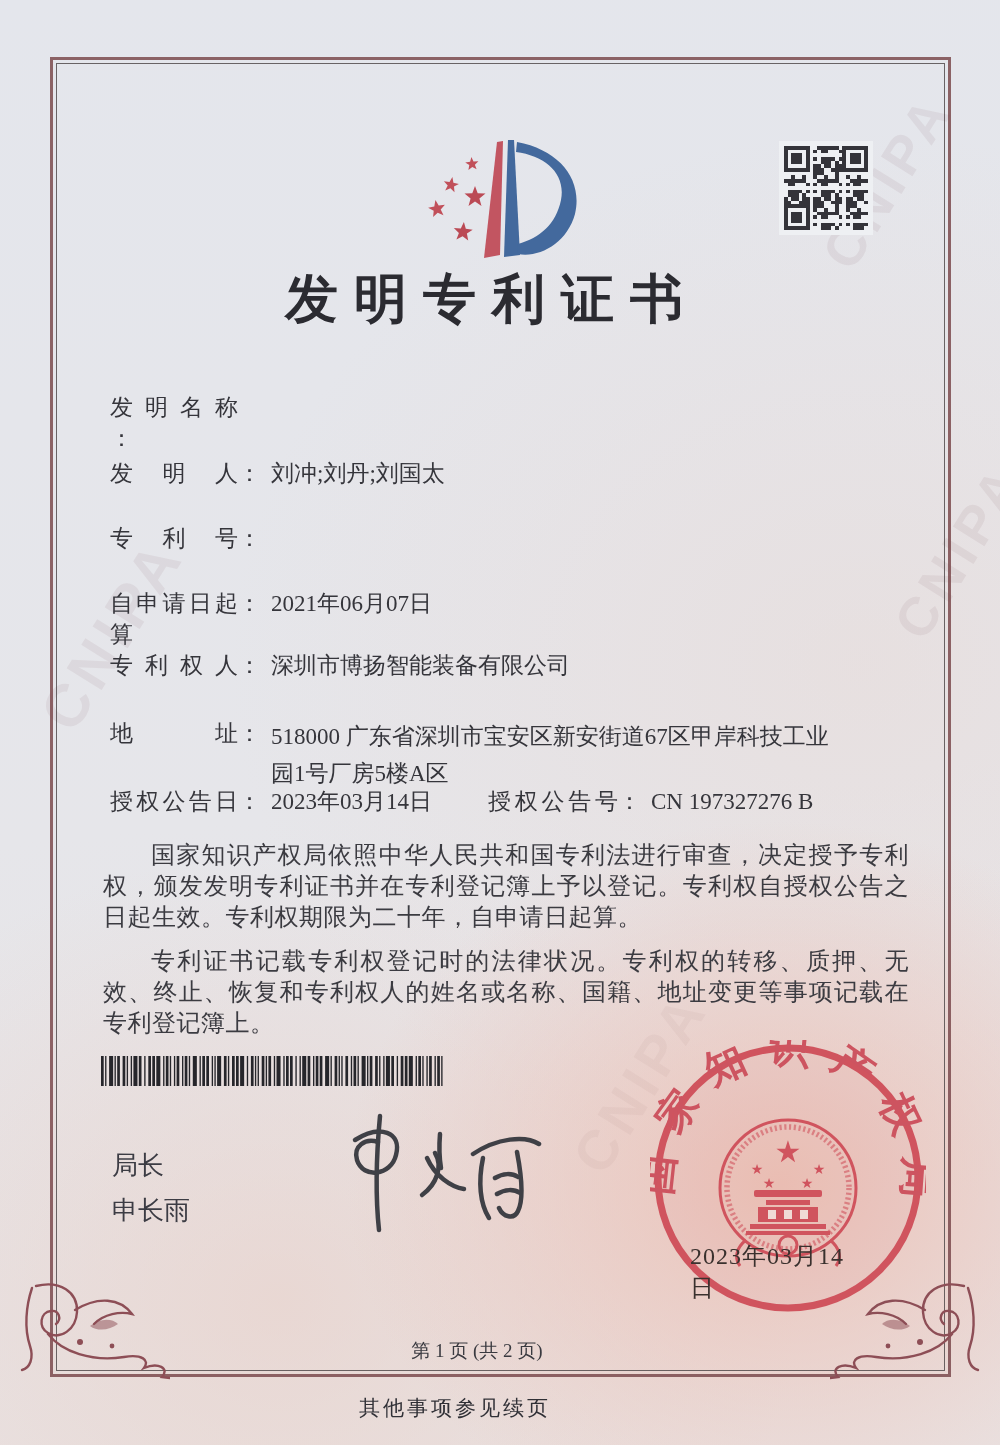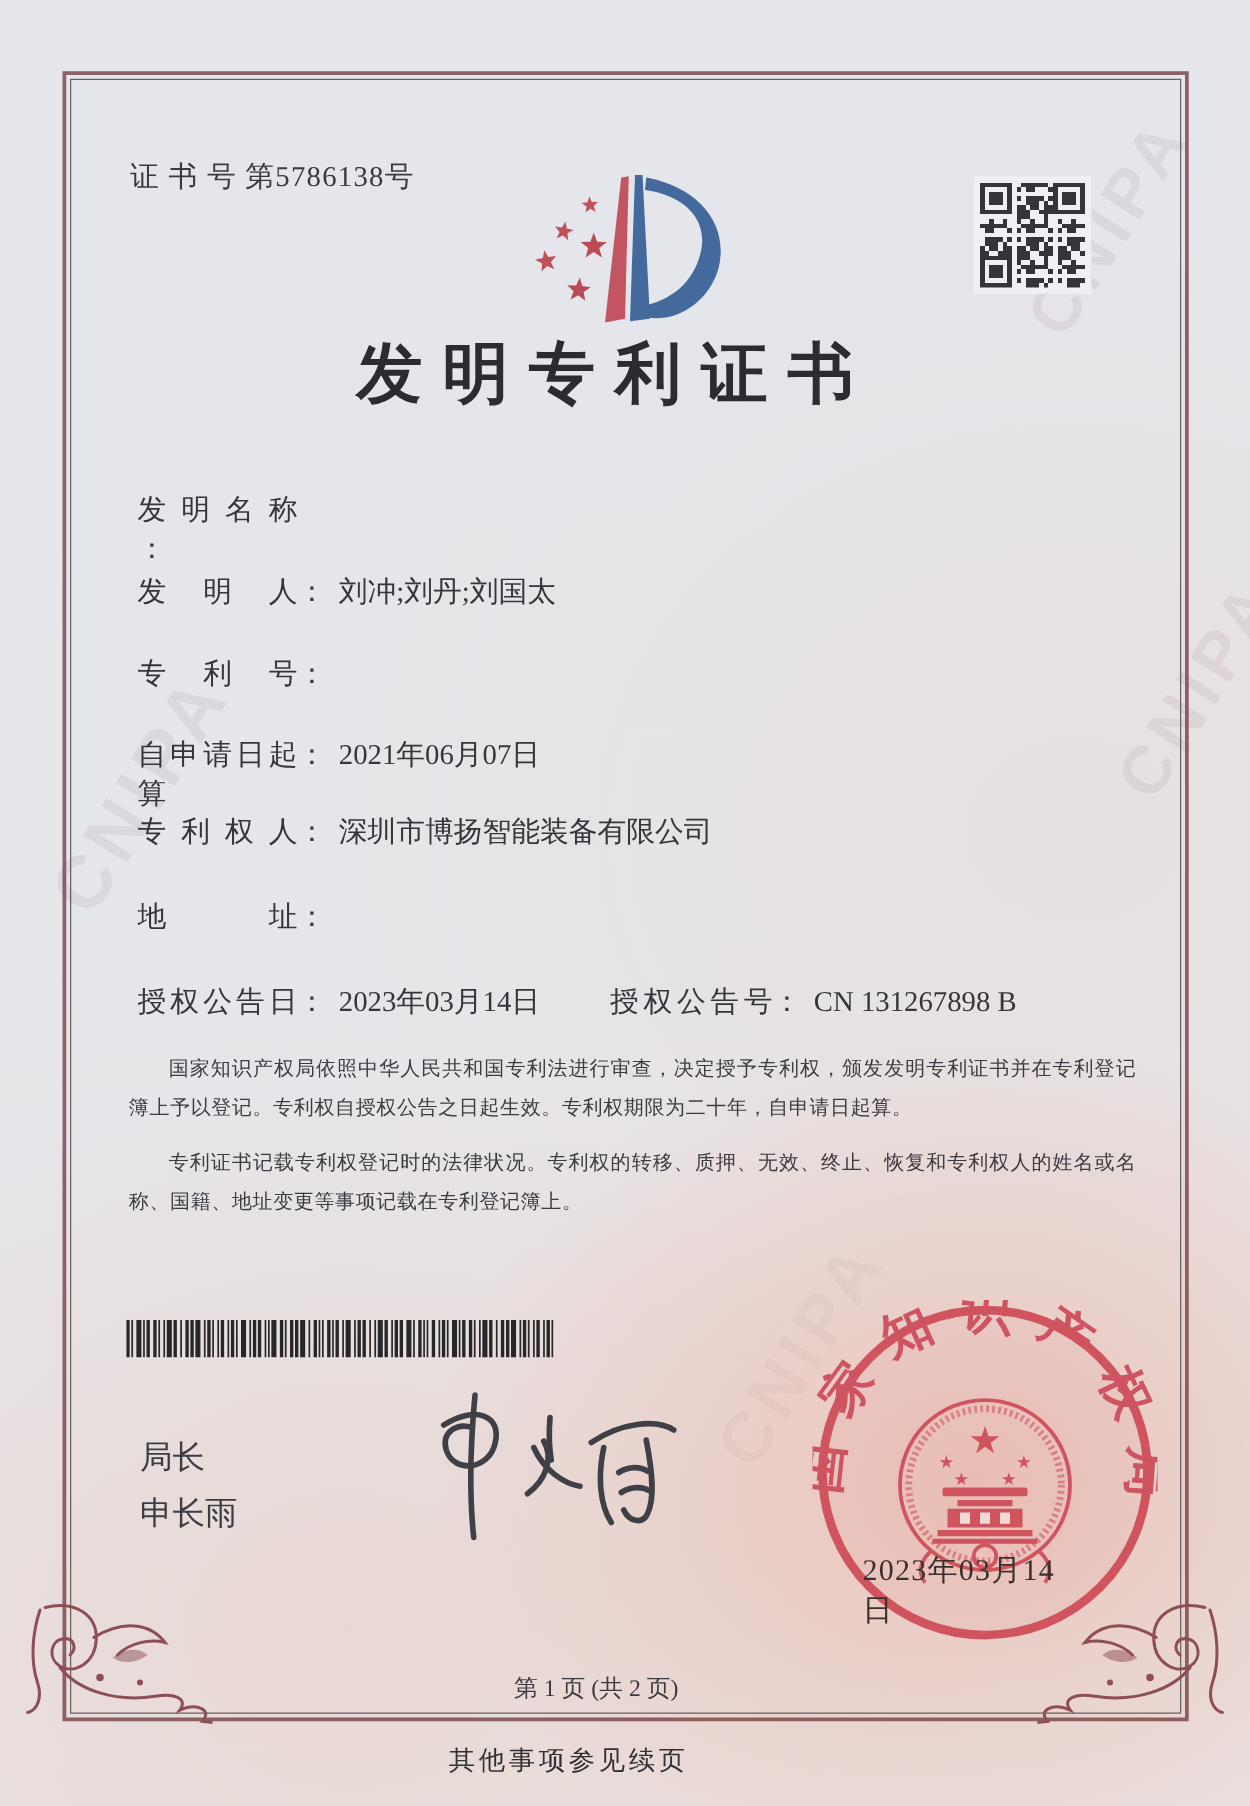--- a/index.html
+++ b/index.html
@@ -24,21 +24,21 @@
          letter-spacing:16px;color:#2b2b31;transform:translateX(-8px);}
   
   .frow{left:110px;font-size:23px;color:#35353b;display:flex;align-items:flex-start;line-height:31px;}
   .flabel{display:inline-block;width:128px;text-align:justify;text-align-last:justify;text-justify:inter-character;}
   .fcolon{margin:0 2px 0 0;}
   .fvalue{margin-left:8px;}
   .addr-val{width:574px;line-height:37px;}
   .pair2{position:absolute;left:378px;top:0;display:flex;}
   .pair2 .flabel{width:130px;}
   
-  .paras{left:103px;top:840px;width:806px;font-size:16px;line-height:31px;
+  .paras{left:103px;top:840px;width:806px;font-size:24px;line-height:31px;
          text-align:justify;color:#3b3b41;letter-spacing:.5px;}
   .paras p{margin:0 0 13px 0;text-indent:2em;}
   .sig-label{left:112px;font-size:26px;color:#3c3c44;font-family:"DejaVu Sans","Liberation Sans",sans-serif;}
   .page-ind{left:0;right:0;top:1338px;text-align:center;font-size:19px;color:#3a3a40;transform:translateX(-23px);}
   .foot-note{left:0;right:0;top:1394px;text-align:center;font-size:21px;letter-spacing:3px;
              color:#303036;transform:translateX(-45px);}
   .seal-date{left:690px;top:1240px;width:170px;font-size:24px;letter-spacing:1px;color:#3a312e;}
   svg{display:block;}
 </style>
 </head>
@@ -48,21 +48,20 @@
 
   <span class="abs wm" style="left:790px;top:150px;font-size:54px;">CNIPA</span>
   <span class="abs wm" style="left:862px;top:520px;font-size:54px;">CNIPA</span>
   <span class="abs wm" style="left:6px;top:600px;font-size:60px;">CNIPA</span>
   <span class="abs wm" style="left:540px;top:1050px;font-size:56px;color:rgba(150,110,115,.07);">CNIPA</span>
 
   <div class="abs frame">
     <div class="frame-inner"></div>
   </div>
 
-  <div class="abs cert-no">证 书 号 第5786138号</div>
 
   <svg class="abs" style="left:420px;top:128px;" width="175" height="135" viewBox="0 0 175 135">
     <polygon fill="#c1505a" points="51.4,29.0 53.5,33.5 58.4,33.3 54.9,36.7 56.6,41.3 52.3,38.9 48.4,42.0 49.3,37.1 45.2,34.4 50.1,33.8"></polygon>
     <polygon fill="#c1505a" points="32.4,49.1 33.4,54.7 38.9,55.9 34.0,58.6 34.5,64.2 30.4,60.3 25.2,62.6 27.7,57.5 23.9,53.2 29.5,54.0"></polygon>
     <polygon fill="#bb4a55" points="55.0,58.0 57.7,65.3 65.5,65.6 59.4,70.4 61.5,77.9 55.0,73.6 48.5,77.9 50.6,70.4 44.5,65.6 52.3,65.3"></polygon>
     <polygon fill="#c1505a" points="15.4,72.1 18.7,77.6 24.9,76.8 20.7,81.5 23.5,87.3 17.7,84.7 13.1,89.1 13.7,82.8 8.1,79.7 14.3,78.4"></polygon>
     <polygon fill="#bb4a55" points="43.9,94.0 45.8,100.8 52.7,101.8 46.9,105.6 48.2,112.6 42.6,108.2 36.4,111.5 38.9,104.9 33.8,100.1 40.8,100.4"></polygon>
     <polygon points="77,14 83,13 80,127 64,130" fill="#c25561"></polygon>
     <polygon points="88,12 94,12 100,127 84,129" fill="#43699d"></polygon>
     <path d="M97,14 C140,22 163,52 155,86 C147,115 120,130 98,126 C97,122 97,119 98,116
@@ -367,29 +366,30 @@
     <span class="fvalue">2021年06月07日</span>
   </div>
   <div class="abs frow" style="top:650px;">
     <span class="flabel">专利权人</span>
       <span class="fcolon">：</span>
     <span class="fvalue">深圳市博扬智能装备有限公司</span>
   </div>
   <div class="abs frow" style="top:718px;">
     <span class="flabel">地址</span>
       <span class="fcolon">：</span>
+    <span class="fvalue addr-val">518000 广东省深圳市宝安区新安街道67区甲岸科技工业园1号厂房5楼A区</span>
   </div>
   <div class="abs frow" style="top:786px;width:840px;position:absolute;">
     <span class="flabel">授权公告日</span>
       <span class="fcolon">：</span>
     <span class="fvalue">2023年03月14日</span>
     <span class="pair2">
       <span class="flabel">授权公告号</span>
         <span class="fcolon">：</span>
-      <span class="fvalue">CN 131267898 B</span>
+      <span class="fvalue">CN 197327276 B</span>
     </span>
   </div>
 
   <div class="abs paras">
     <p>国家知识产权局依照中华人民共和国专利法进行审查，决定授予专利权，颁发发明专利证书并在专利登记簿上予以登记。专利权自授权公告之日起生效。专利权期限为二十年，自申请日起算。</p>
     <p>专利证书记载专利权登记时的法律状况。专利权的转移、质押、无效、终止、恢复和专利权人的姓名或名称、国籍、地址变更等事项记载在专利登记簿上。</p>
   </div>
 
   <svg class="abs" style="left:101px;top:1056px;" width="345" height="30" id="barcode">
       <rect x="0.0" y="0" width="2.7" height="30" fill="#26262b"></rect>

